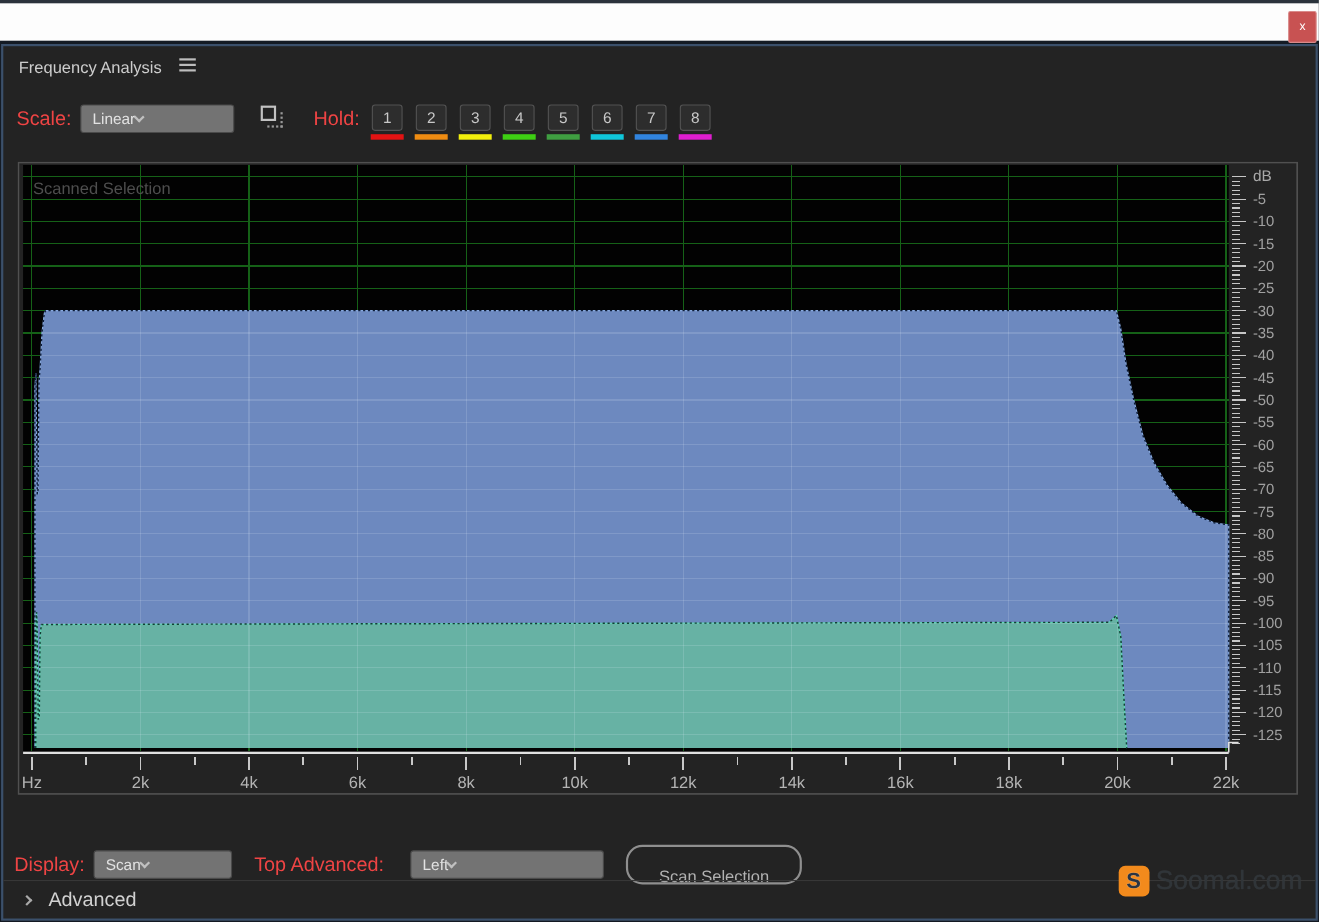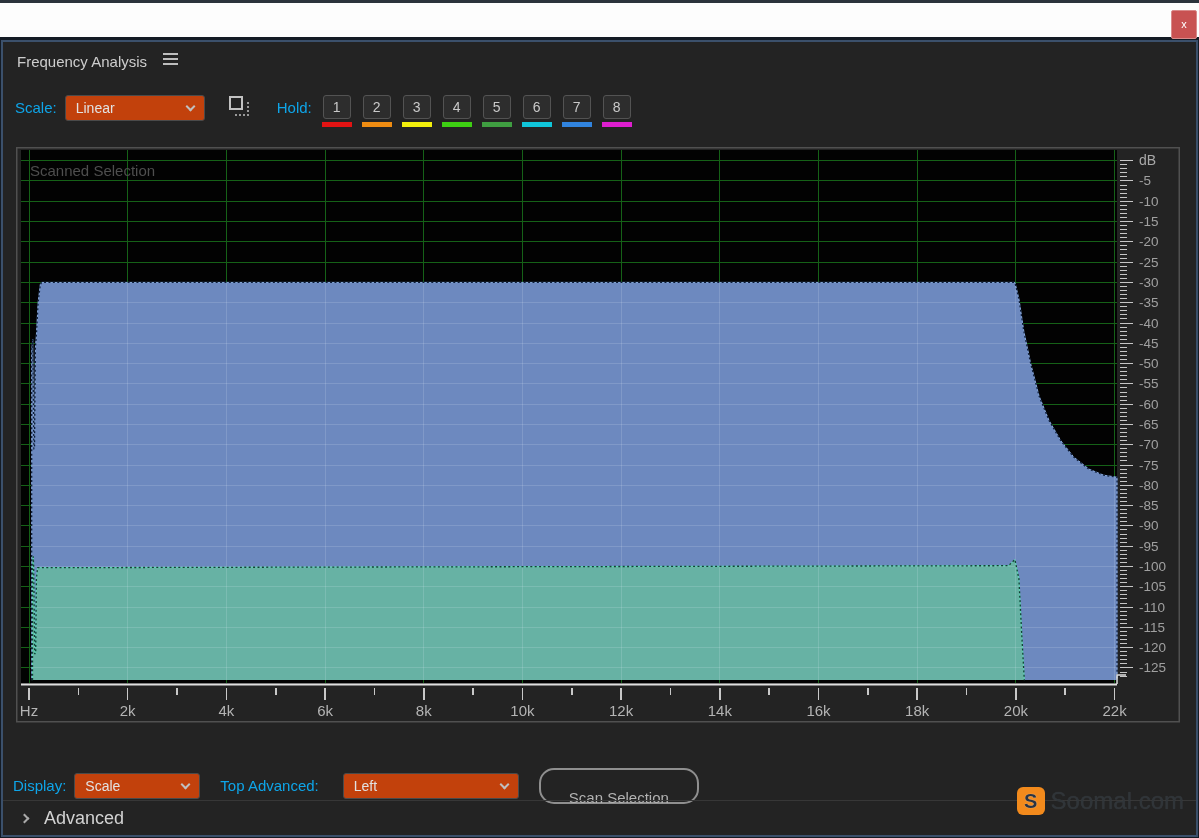--- a/index.html
+++ b/index.html
@@ -18,23 +18,23 @@
   .panel { position:absolute; top:40px; left:1px; right:1px; bottom:1px;
            background:#232323; border:2px solid #3b506b; }
 
   .hdr { position:absolute; top:11px; left:14px; display:flex; align-items:flex-start; gap:16px; }
   .hdr-title { color:#cdcdcd; font-size:15px; }
   .hamburger { display:inline-flex; flex-direction:column; gap:3px; cursor:default; }
   .hamburger span { display:block; width:15px; height:2px; background:#bdbdbd; }
 
   
   .toolbar { position:absolute; top:53px; left:12px; display:flex; align-items:flex-start; }
-  .lbl { color:#0ea5e9; font-size:15px; line-height:26px; }
-  .dropdown { height:26px; background:#c2410c; border:1px solid #4a4a4a; border-radius:3px;
-              display:flex; align-items:center; justify-content:space-between;
+  .lbl { color:#ef4444; font-size:18px; line-height:26px; }
+  .dropdown { height:26px; background:#737373; border:1px solid #4a4a4a; border-radius:3px;
+              display:flex; align-items:center; 
               padding:0 10px; color:#e2e2e2; font-size:14px; cursor:default; }
   .chev { width:7px; height:7px; border-right:2px solid #c0c0c0; border-bottom:2px solid #c0c0c0;
           transform:rotate(45deg); margin-top:-4px; }
   .dd-scale { width:140px; margin-left:8px; }
   .snap-icon { position:relative; width:24px; height:24px; margin:1px 0 0 24px; cursor:default; }
   .snap-solid { position:absolute; left:0; top:0; width:14px; height:14px; border:2px solid #c2c2c2; }
   .snap-dot-v { position:absolute; left:18px; top:6px; height:14px; border-left:2px dotted #999; }
   .snap-dot-h { position:absolute; left:6px; top:18px; width:14px; border-top:2px dotted #999; }
   .hold-lbl { margin-left:24px; }
   .hold-group { display:flex; gap:10px; margin-left:10px; }
@@ -472,21 +472,21 @@
         <text x="720.8299999999999" y="716" fill="#b4b4b4" font-size="15" text-anchor="middle">14k</text>
         <text x="819.52" y="716" fill="#b4b4b4" font-size="15" text-anchor="middle">16k</text>
         <text x="918.21" y="716" fill="#b4b4b4" font-size="15" text-anchor="middle">18k</text>
         <text x="1016.9" y="716" fill="#b4b4b4" font-size="15" text-anchor="middle">20k</text>
         <text x="1115.59" y="716" fill="#b4b4b4" font-size="15" text-anchor="middle">22k</text>
       </svg>
 
     <div class="footer">
       <span class="lbl">Display:</span>
       <div class="dropdown dd-display">
-        <span>Scale</span>
+        <span>Scan</span>
         <span class="chev"></span>
       </div>
       <span class="lbl tc-lbl">Top Advanced:</span>
       <div class="dropdown dd-channel">
         <span>Left</span>
         <span class="chev"></span>
       </div>
       <button class="scan-btn">Scan Selection</button>
     </div>
 

